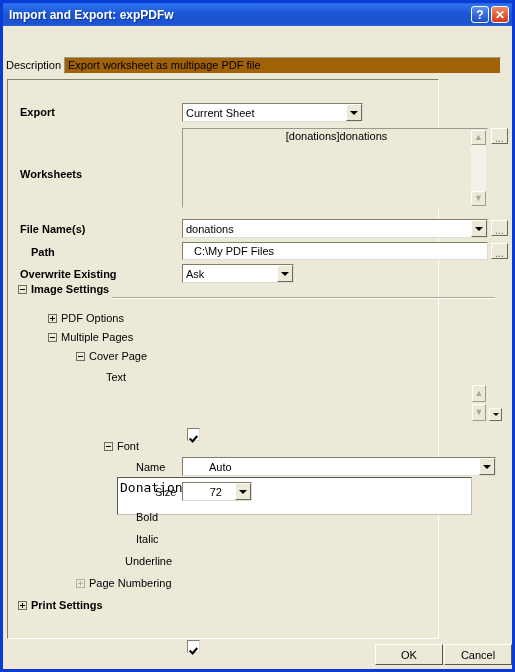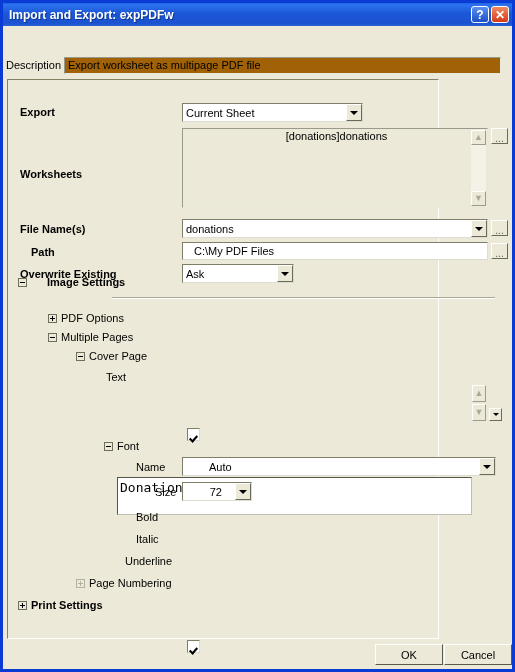--- a/index.html
+++ b/index.html
@@ -269,21 +269,21 @@
     </div>
 
     <div class="abs lbl-bold" style="left:12px;top:188px;">Overwrite Existing</div>
     <div class="abs combo" style="left:174px;top:184px;width:112px;height:19px;">
       <div class="val">Ask</div>
       <div class="arrow-btn">
         <div class="caret-down"></div>
       </div>
     </div>
 
-    <div class="tnode" style="left:10px;top:196px;gap:16px;">
+    <div class="tnode" style="left:10px;top:203px;">
       <span class="pm"></span>
       <span class="lbl-bold">Image Settings</span>
     </div>
     <div class="group-line" style="left:104px;top:217px;width:383px;"></div>
 
     <div class="tnode" style="left:40px;top:232px;">
       <span class="pm plus"></span>
       <span>PDF Options</span>
     </div>
 

